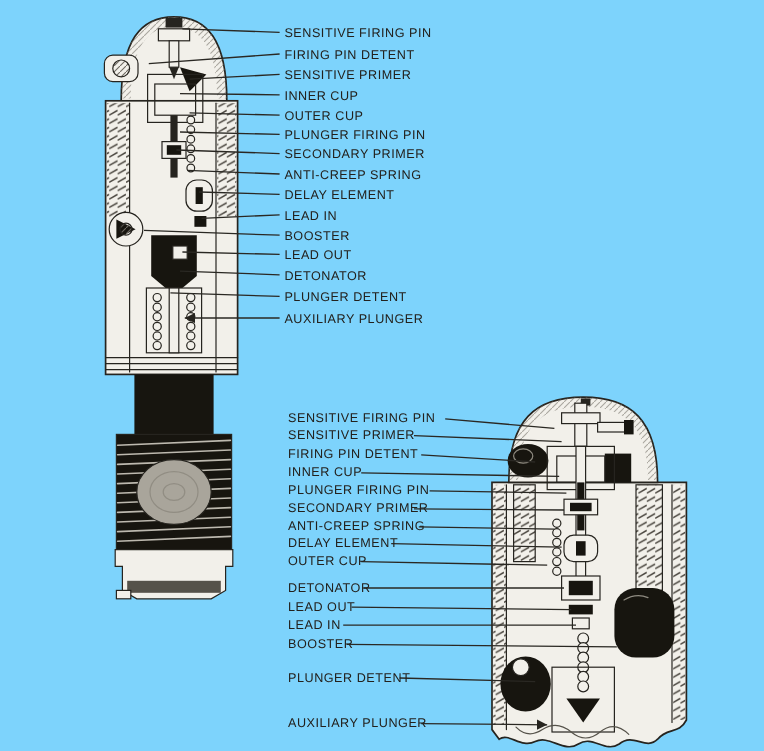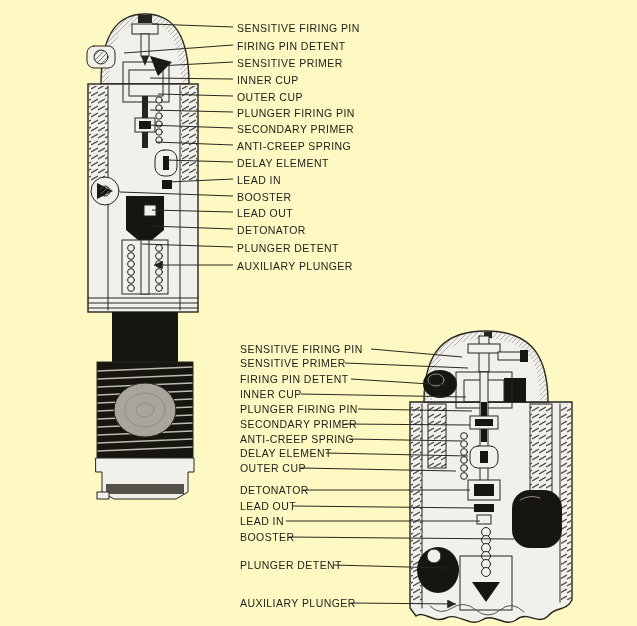--- a/index.html
+++ b/index.html
@@ -1,19 +1,19 @@
 <!DOCTYPE html>
 <html><head>
 <meta charset="utf-8">
 <style>
   html,body{margin:0;padding:0;}
   .page{
     position:relative;
     width:637px;height:626px;
-    background:#fef9c3;
+    background:#7dd3fc;
     overflow:hidden;
     font-family:"Liberation Sans",sans-serif;
   }
   .artwork{position:absolute;left:0;top:0;}
   .lbl{
     position:absolute;
     font-size:10.5px;
     letter-spacing:.45px;
     color:#23211d;
     white-space:nowrap;

